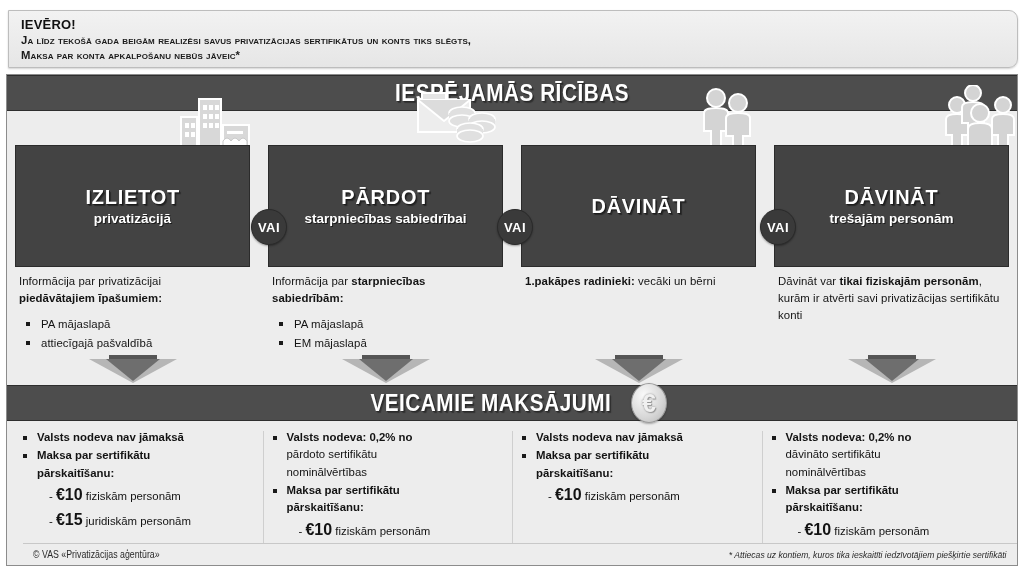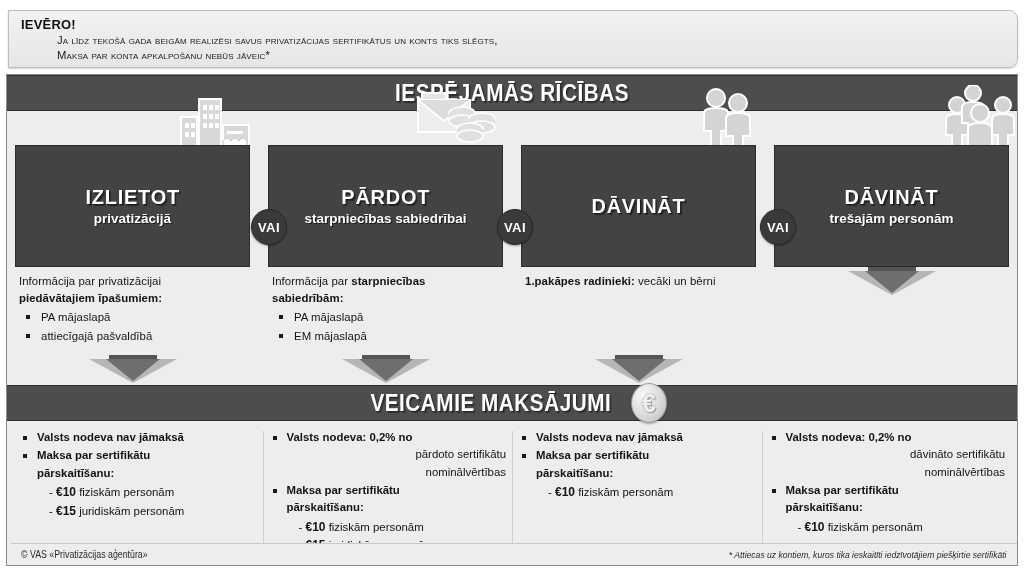--- a/index.html
+++ b/index.html
@@ -47,27 +47,26 @@
   }
   .notice-title {
     font-size: 13px;
     font-weight: bold;
     color: #111;
     letter-spacing: 0.2px;
     margin-bottom: 1px;
   }
   .notice-line {
     font-size: 11.3px;
-    font-weight: normal;
+    font-weight: bold;
     color: #1a1a1a;
     letter-spacing: 0.1px;
     line-height: 1.33;
     font-variant: small-caps;
     text-transform: lowercase;
-    margin-left: 36px;
   }
   .notice-line::first-letter { text-transform: uppercase; }
 
   
   .panel {
     margin: 0 6px;
     border: 1px solid #8c8c8c;
     background: #ededed;
     height: 492px;
     position: relative;
@@ -195,21 +194,21 @@
   .desc {
     padding: 6px 2px 0 4px;
     font-size: 11.4px;
     color: #141414;
     line-height: 1.5;
     letter-spacing: 0.05px;
     height: 88px;
   }
   .desc p { margin: 0; }
   .desc .b { font-weight: bold; }
-  .bullets { list-style: none; margin-top: 1px; }
+  .bullets { list-style: none; margin-top: 8px; }
   .bullets li {
     position: relative;
     padding-left: 22px;
     line-height: 1.62;
     font-size: 11.4px;
   }
   .bullets li::before {
     content: "";
     position: absolute;
     left: 7px;
@@ -289,27 +288,27 @@
     background: #1a1a1a;
   }
   .pay-head { font-weight: bold; }
   .pay-cont { padding-left: 0; font-weight: bold; }
   .sub-item {
     padding-left: 30px;
     font-size: 11.4px;
     line-height: 1.55;
     color: #131313;
   }
-  .sub-item .amt { font-weight: bold; font-size: 12px; }
-  .nowt { font-weight: normal; text-align: right; }
+  .sub-item .amt { font-weight: bold; font-size: 16px; }
+  .nowt { font-weight: normal; }
 
   
   .footer {
     position: absolute;
-    bottom: 0; left: 4px; right: 0;
+    bottom: 0; left: 16px; right: 0;
     height: 22px;
     border-top: 1px solid #c8c8c8;
     background: #ededed;
     display: flex;
     align-items: center;
     justify-content: space-between;
     padding: 4px 10px;
     margin-top: 16px;
   }
   .footer-left {
@@ -483,20 +482,23 @@
             <div class="arrow-bar"></div>
         </div>
       </div>
     </div>
 
     <div class="col">
       <div class="action-box">
         <div class="action-title">DĀVINĀT</div>
         <div class="action-sub">trešajām personām</div>
       </div>
+      <div class="desc">
+        <p><span>Dāvināt var </span><span class="b">tikai fiziskajām personām</span><span>, kurām ir atvērti savi privatizācijas sertifikātu konti</span></p>
+      </div>
       <div class="arrow-wrap">
         <div class="arrow">
           <div class="arrow-head"></div>
             <div class="arrow-head2"></div>
             <div class="arrow-bar"></div>
         </div>
       </div>
     </div>
 
     <div class="vai vai-1">VAI</div>

